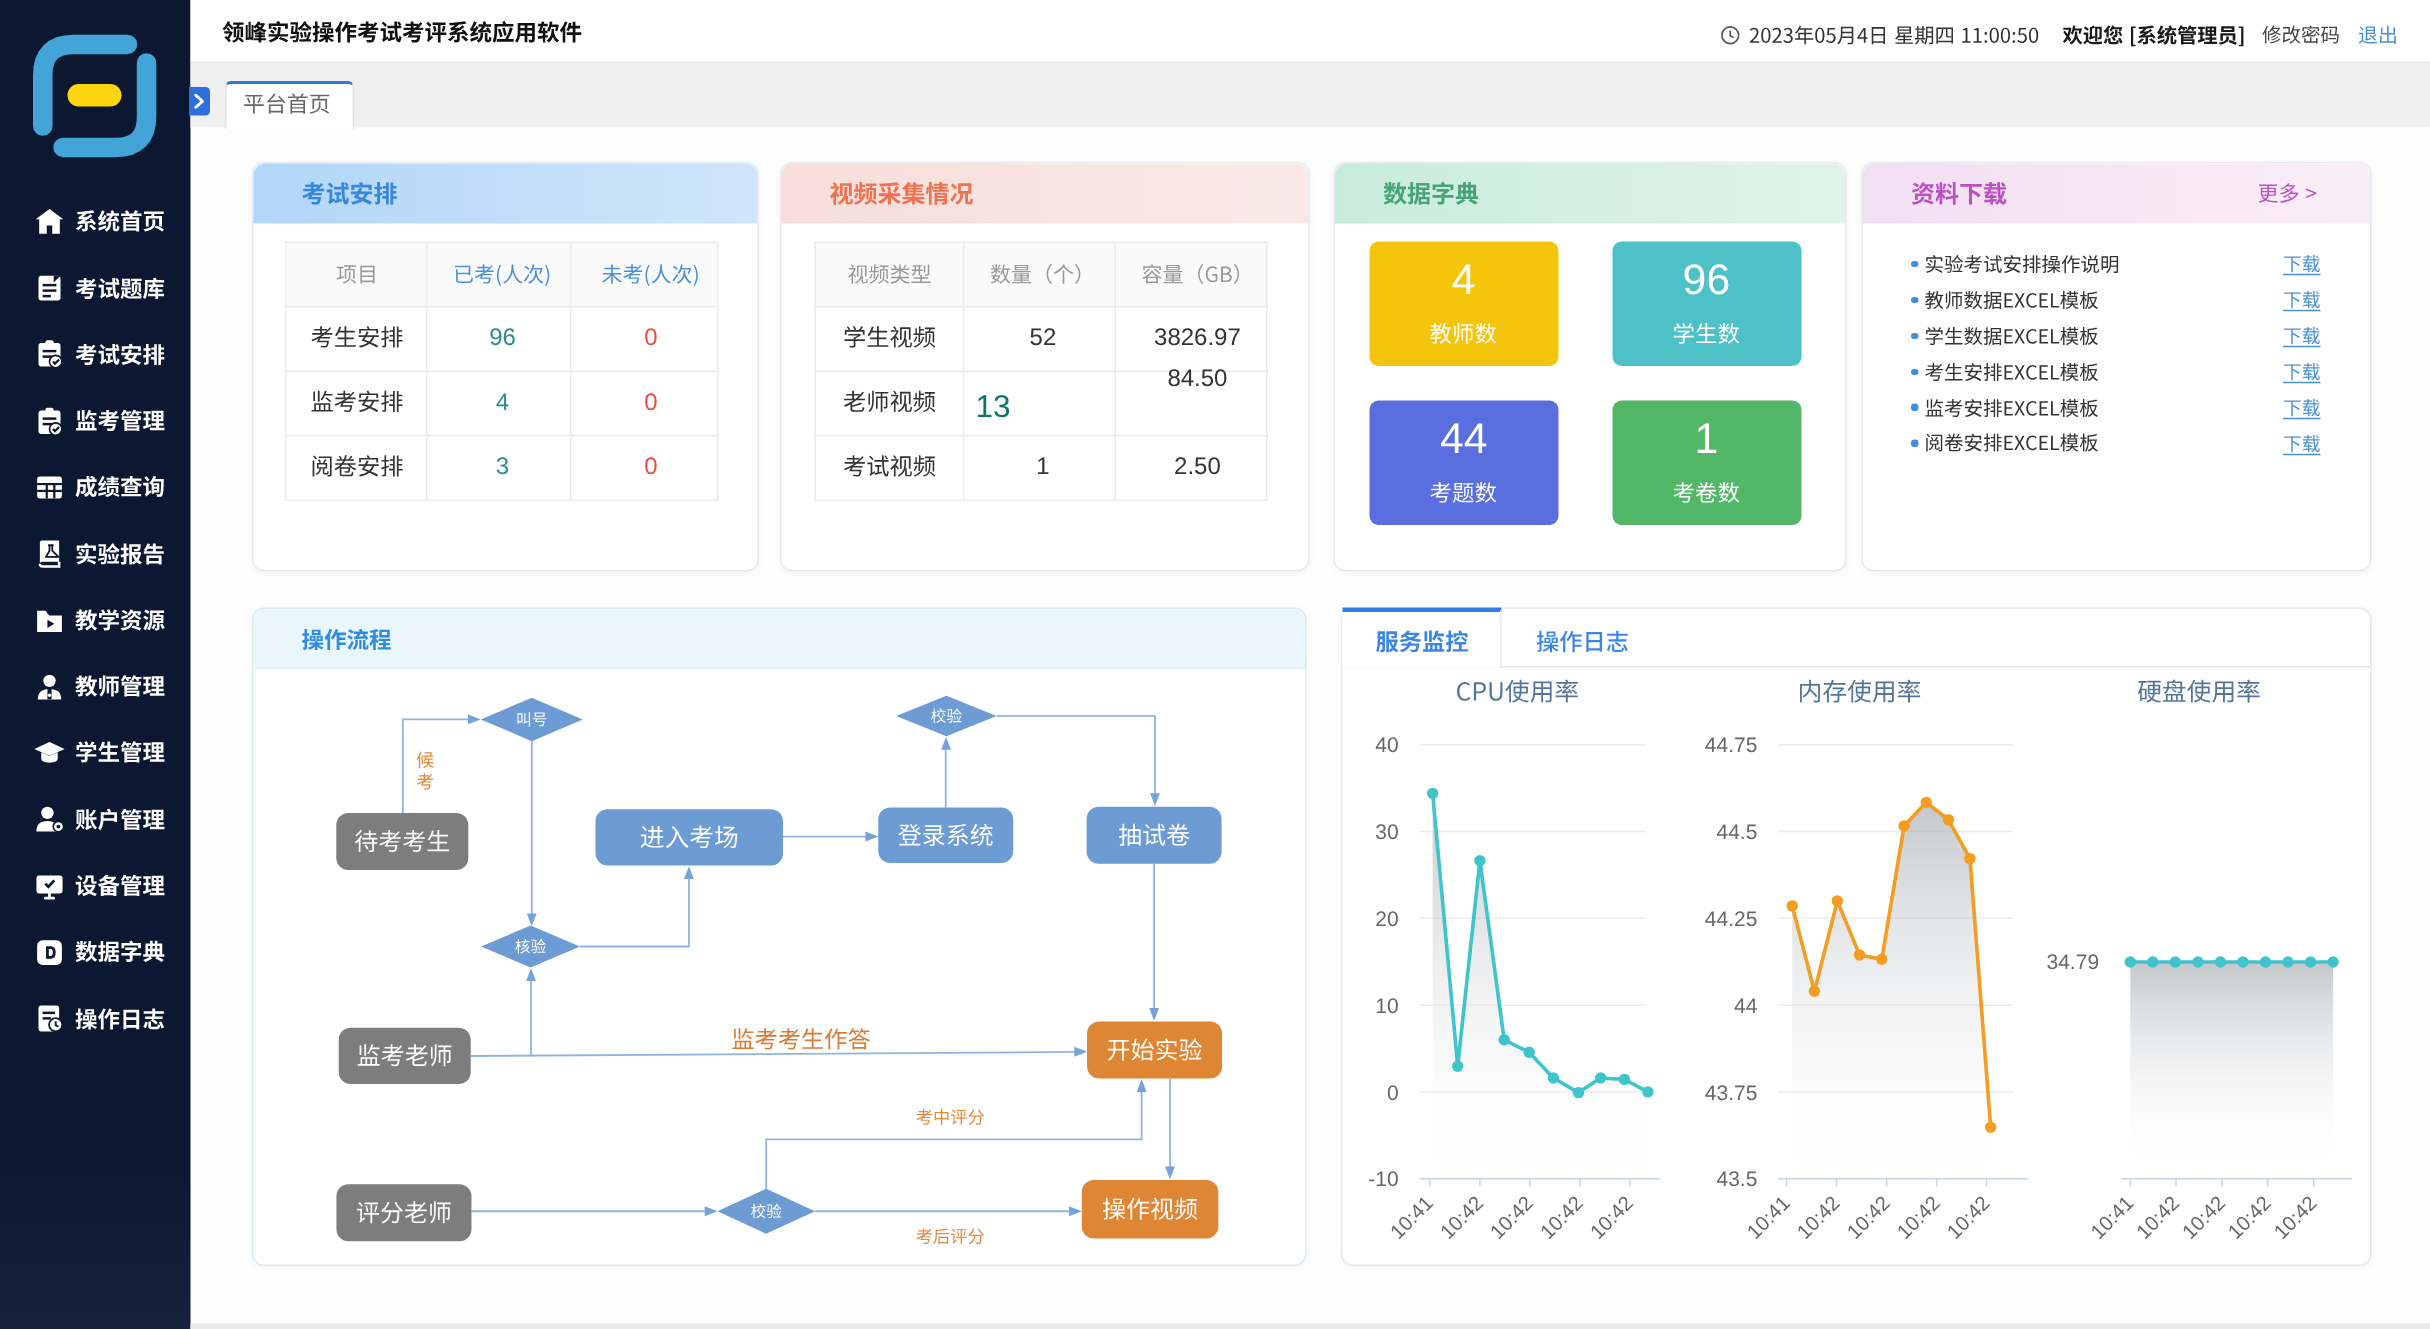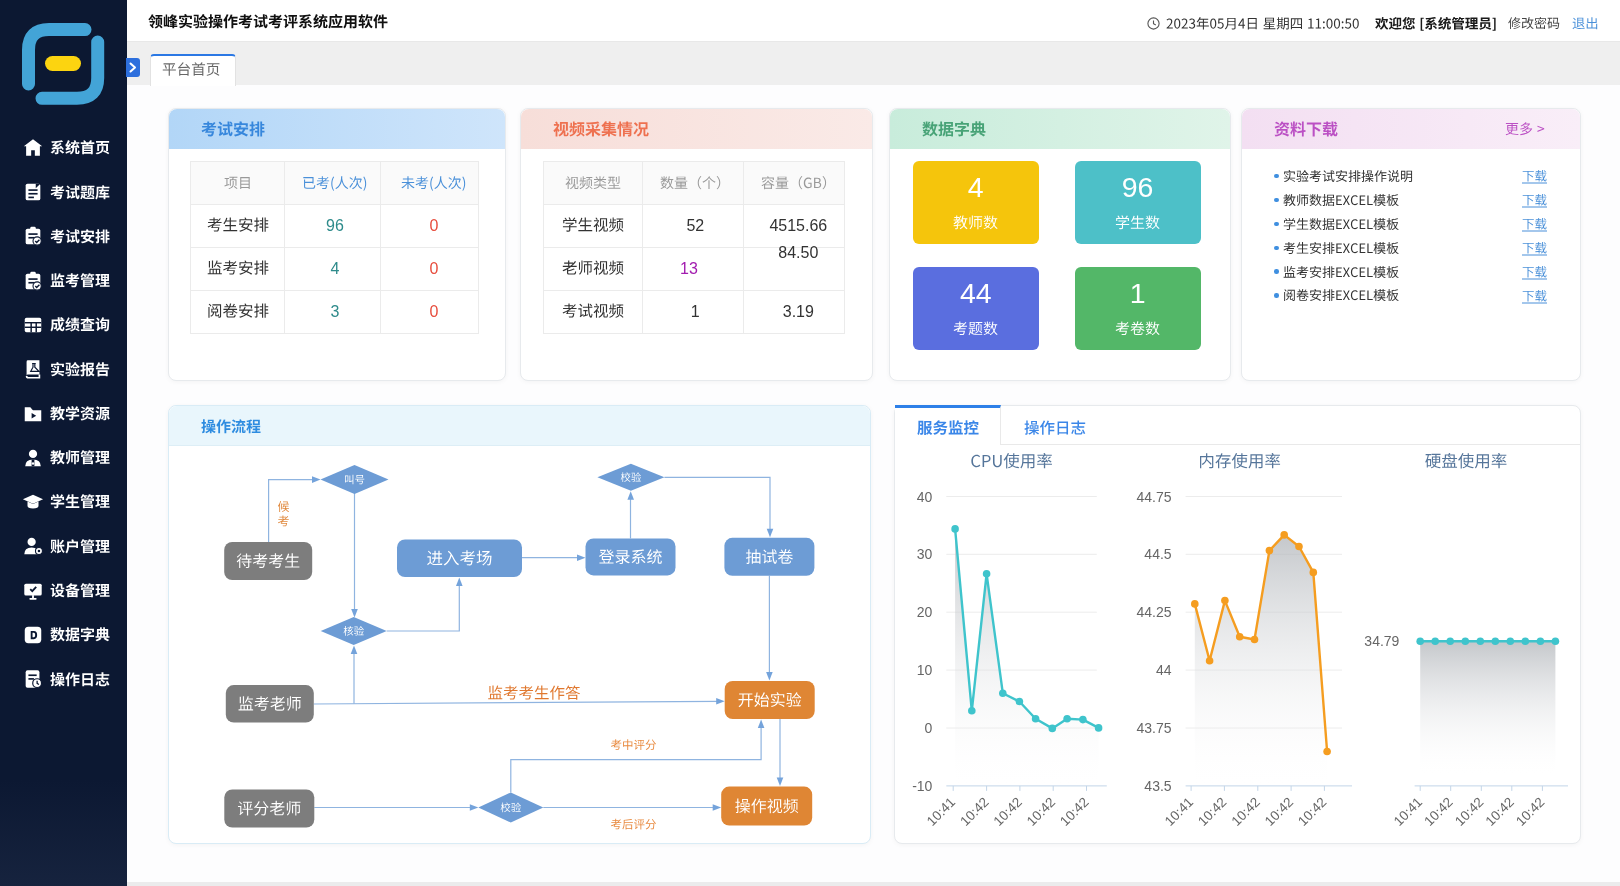--- a/index.html
+++ b/index.html
@@ -621,41 +621,41 @@
   </svg>
 <svg class="ct" style="left:562.3px;top:215.0px;width:64px;height:22px;">
     <g fill="#333333" transform="translate(0,15.5) scale(0.01550,-0.01550)">
       <use href="#q108" x="0"></use>
       <use href="#q84" x="1000"></use>
       <use href="#q96" x="2000"></use>
       <use href="#q97" x="3000"></use>
     </g>
   </svg>
 <div class="ab" style="left:695.3px;top:217.0px;transform:translateX(-50%);font-size:16px;color:#333">52</div>
-<div class="ab" style="left:798.3px;top:217.0px;transform:translateX(-50%);font-size:16px;color:#333">4515.66</div>
+<div class="ab" style="left:798.3px;top:217.0px;transform:translateX(-50%);font-size:16px;color:#333">3826.97</div>
 <svg class="ct" style="left:562.3px;top:258.0px;width:64px;height:22px;">
     <g fill="#333333" transform="translate(0,15.5) scale(0.01550,-0.01550)">
       <use href="#q109" x="0"></use>
       <use href="#q110" x="1000"></use>
       <use href="#q96" x="2000"></use>
       <use href="#q97" x="3000"></use>
     </g>
   </svg>
-<div class="ab" style="left:689px;top:260.0px;transform:translateX(-50%);font-size:16px;color:#a21caf">13</div>
+<div class="ab" style="left:662px;top:260.0px;transform:translateX(-50%);font-size:21px;color:#0f766e">13</div>
 <div class="ab" style="left:798.3px;top:244px;transform:translateX(-50%);font-size:16px;color:#333">84.50</div>
 <svg class="ct" style="left:562.3px;top:301.0px;width:64px;height:22px;">
     <g fill="#333333" transform="translate(0,15.5) scale(0.01550,-0.01550)">
       <use href="#q78" x="0"></use>
       <use href="#q111" x="1000"></use>
       <use href="#q96" x="2000"></use>
       <use href="#q97" x="3000"></use>
     </g>
   </svg>
 <div class="ab" style="left:695.3px;top:303.0px;transform:translateX(-50%);font-size:16px;color:#333">1</div>
-<div class="ab" style="left:798.3px;top:303.0px;transform:translateX(-50%);font-size:16px;color:#333">3.19</div>
+<div class="ab" style="left:798.3px;top:303.0px;transform:translateX(-50%);font-size:16px;color:#333">2.50</div>
 <div class="card" style="left:889.0px;top:108.0px;width:342.0px;height:273.0px"></div>
 <div class="ab" style="left:890.0px;top:109.0px;width:340.0px;height:40px;background:linear-gradient(90deg,#c8ecdb,#e0f4e9);border-radius:8px 8px 0 0"></div>
 <svg class="ct" style="left:922.0px;top:119.0px;width:66px;height:22px;">
     <g fill="#48a377" transform="translate(0,16.0) scale(0.01600,-0.01600)">
       <use href="#q31" x="0"></use>
       <use href="#q32" x="1000"></use>
       <use href="#q33" x="2000"></use>
       <use href="#q34" x="3000"></use>
     </g>
   </svg>

